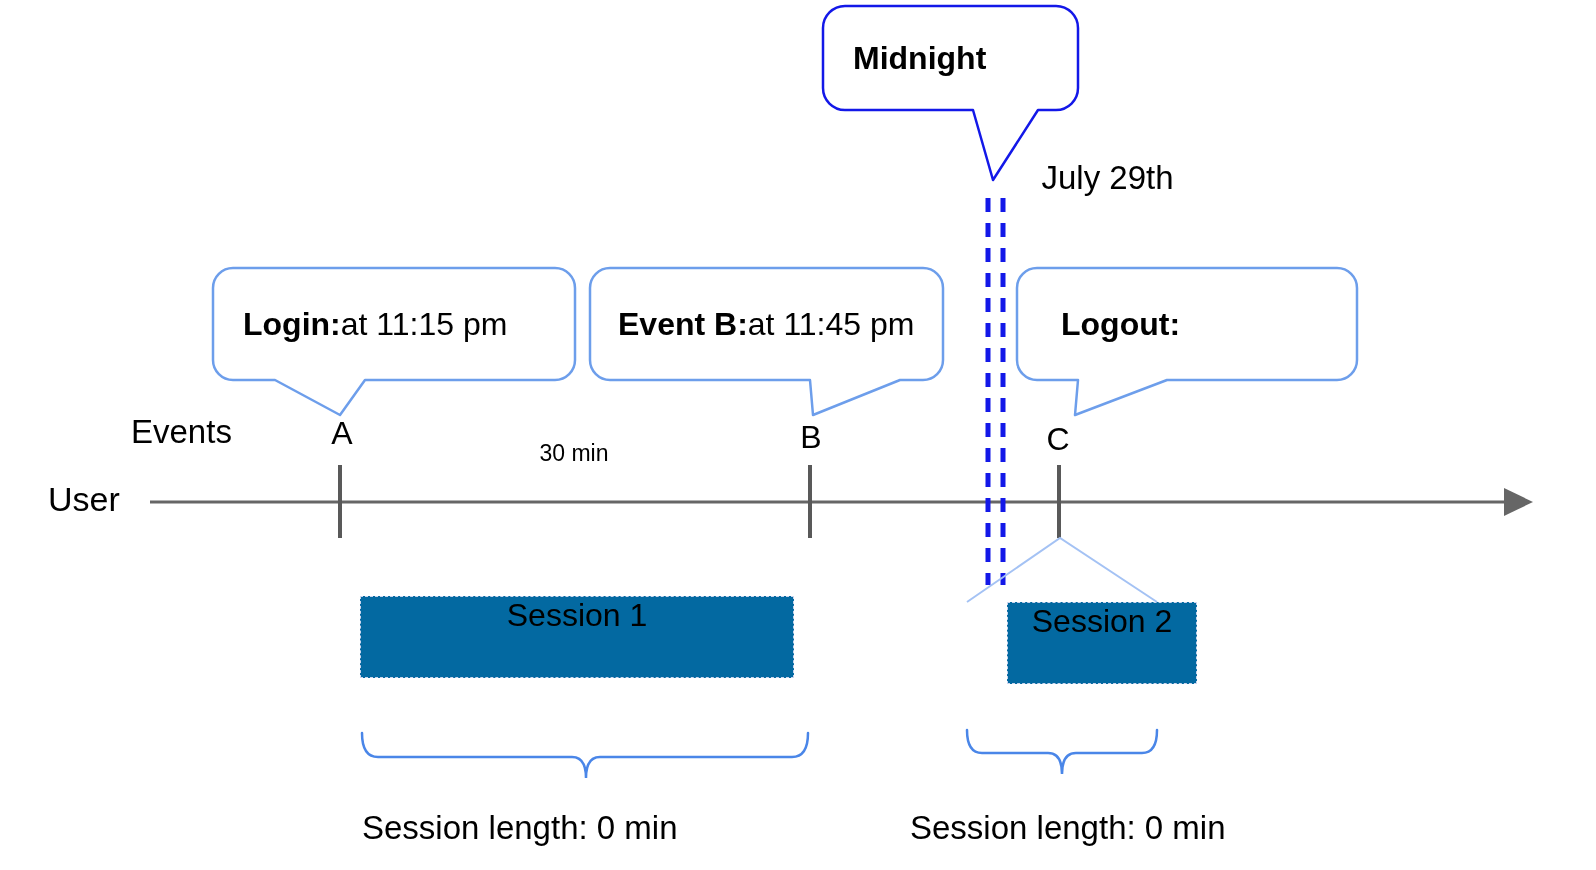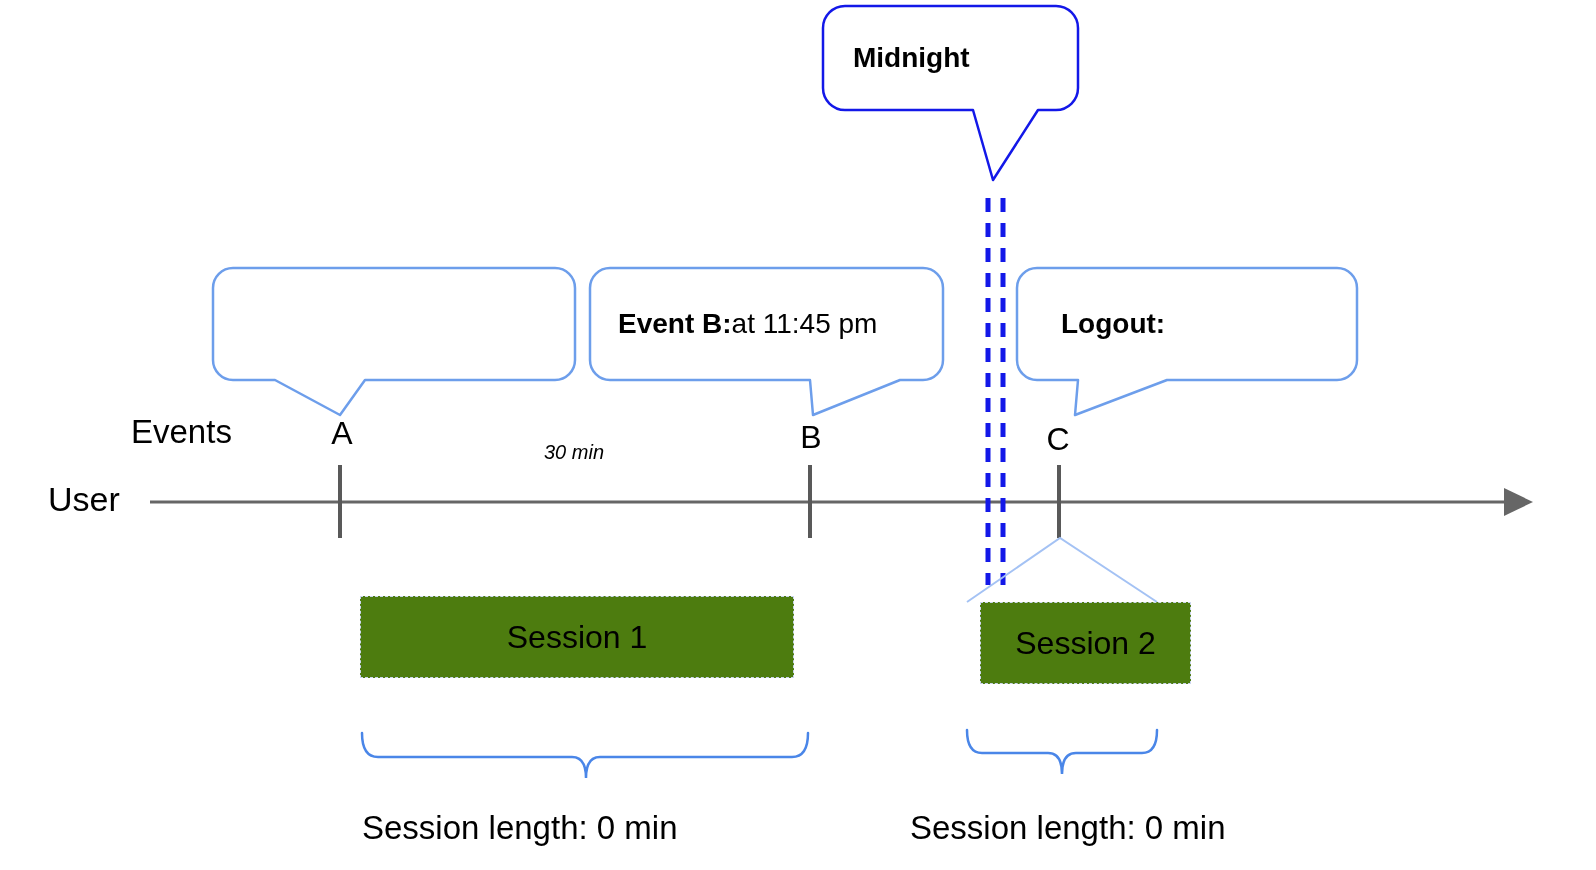--- a/index.html
+++ b/index.html
@@ -10,30 +10,30 @@
     font-family:"Liberation Sans", sans-serif;
     color:#000;
     overflow:hidden;
   }
   .layer{position:absolute;left:0;top:0;}
   .lbl{position:absolute;white-space:nowrap;font-size:32px;line-height:1.1;}
   .center{text-align:center;}
   .bold{font-weight:bold;}
   .callout-text{
     position:absolute;display:flex;align-items:center;
-    font-size:28px;white-space:nowrap;
+    font-size:32px;white-space:nowrap;
   }
   .callout-text .prefix{font-weight:bold;}
   .date-lbl{font-size:33px;}
   .marker{width:60px;text-align:center;}
   .user-lbl{font-size:34px;}
-  .interval-lbl{font-size:20px;font-style:italic;}
+  .interval-lbl{font-size:23px;}
   .session-box{
-    position:absolute;display:flex;align-items:center;justify-content:center;
-    background:#4d7c0f;border:1px dashed #ccd6ee;
+    position:absolute;display:flex;justify-content:center;
+    background:#0369a1;border:1px dashed #ccd6ee;
     font-size:32px;box-sizing:border-box;
   }
   .length-lbl{font-size:33px;}
 </style>
 </head>
 <body>
 
 <div class="canvas">
 
   <svg class="layer" width="1596" height="870" viewBox="0 0 1596 870">
@@ -59,41 +59,46 @@
     <path d="M 1037 268 H 1337 A 20 20 0 0 1 1357 288 V 360 A 20 20 0 0 1 1337 380 H 1167 L 1075 415 L 1078 380 H 1037 A 20 20 0 0 1 1017 360 V 288 A 20 20 0 0 1 1037 268 Z" fill="#ffffff" stroke="#6d9eeb" stroke-width="2.5" stroke-linejoin="round"></path>
 
     <path d="M 362 733 Q 362 757 378 757 H 572 Q 586 757 586 778 Q 586 757 600 757 H 792 Q 808 757 808 733" fill="none" stroke="#4a86e8" stroke-width="2.5" stroke-linecap="round"></path>
     <path d="M 967 730 Q 967 753 982 753 H 1048 Q 1062 753 1062 774 Q 1062 753 1076 753 H 1142 Q 1157 753 1157 730" fill="none" stroke="#4a86e8" stroke-width="2.5" stroke-linecap="round"></path>
   </svg>
 
   <div class="callout-text bold" style="left:823px;top:6px;width:255px;height:104px;padding-left:30px;box-sizing:border-box;">
     <span>Midnight</span>
   </div>
 
+  <div class="callout-text" style="left:213px;top:268px;width:362px;height:112px;padding-left:30px;box-sizing:border-box;">
+    <span class="prefix">Login:</span>
+      <span> at 11:15 pm</span>
+  </div>
 
   <div class="callout-text" style="left:590px;top:268px;width:315px;height:112px;padding-left:28px;box-sizing:border-box;">
     <span class="prefix">Event B:</span>
       <span> at 11:45 pm</span>
   </div>
 
   <div class="callout-text" style="left:1017px;top:268px;width:340px;height:112px;padding-left:44px;box-sizing:border-box;">
     <span class="prefix">Logout:</span>
   </div>
 
+  <div class="lbl date-lbl center" style="left:1000px;top:160px;width:215px;">July 29th</div>
 
   <div class="lbl" style="left:131px;top:414px;font-size:33px;">Events</div>
   <div class="lbl marker" style="left:312px;top:416px;">A</div>
   <div class="lbl marker" style="left:781px;top:420px;">B</div>
   <div class="lbl marker" style="left:1028px;top:422px;">C</div>
   <div class="lbl interval-lbl center" style="left:506px;top:441px;width:136px;">30 min</div>
   <div class="lbl user-lbl" style="left:48px;top:481px;">User</div>
 
   <div class="session-box" style="left:360px;top:596px;width:434px;height:82px;">
     <span>Session 1</span>
   </div>
-  <div class="session-box" style="left:980px;top:602px;width:211px;height:82px;">
+  <div class="session-box" style="left:1007px;top:602px;width:190px;height:82px;">
     <span>Session 2</span>
   </div>
 
   <div class="lbl length-lbl" style="left:362px;top:810px;">Session length: 0 min</div>
   <div class="lbl length-lbl" style="left:910px;top:810px;">Session length: 0 min</div>
 
 </div>
 
 </body></html>

